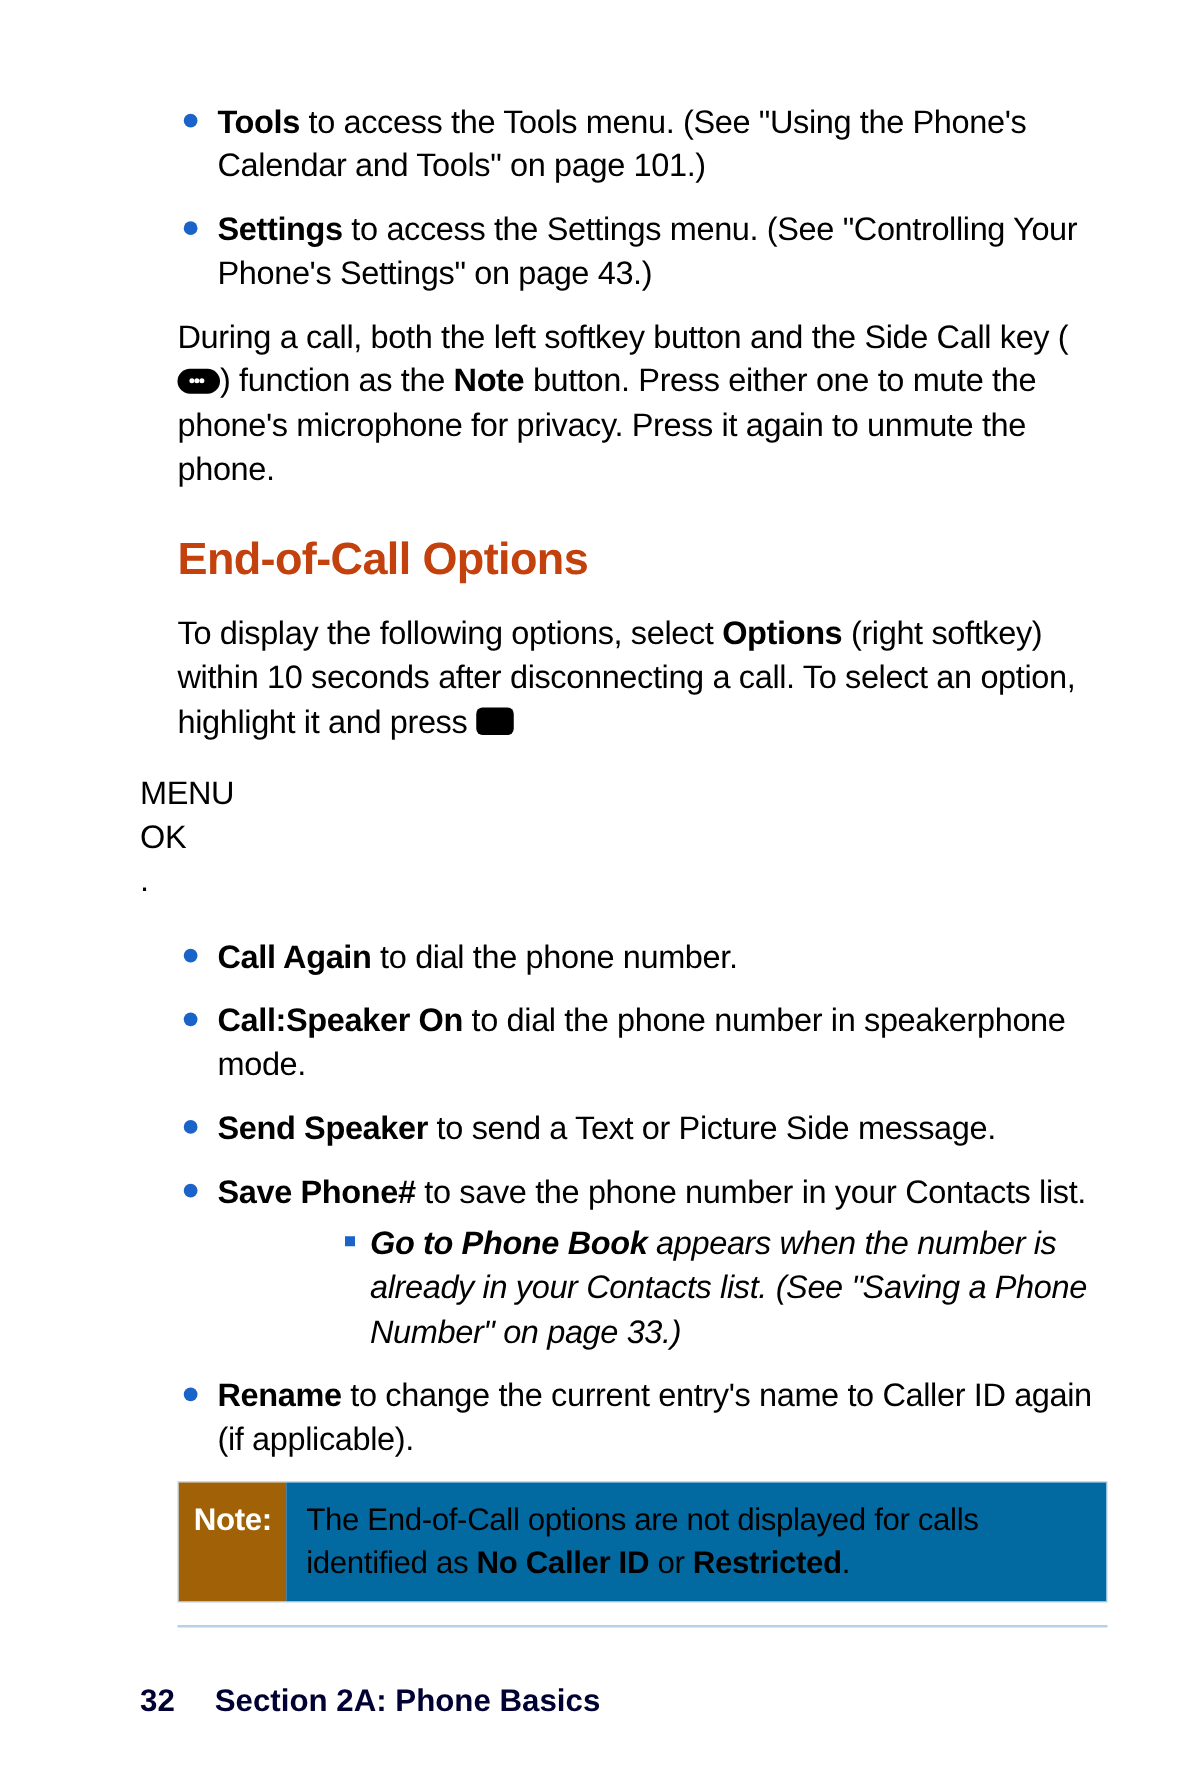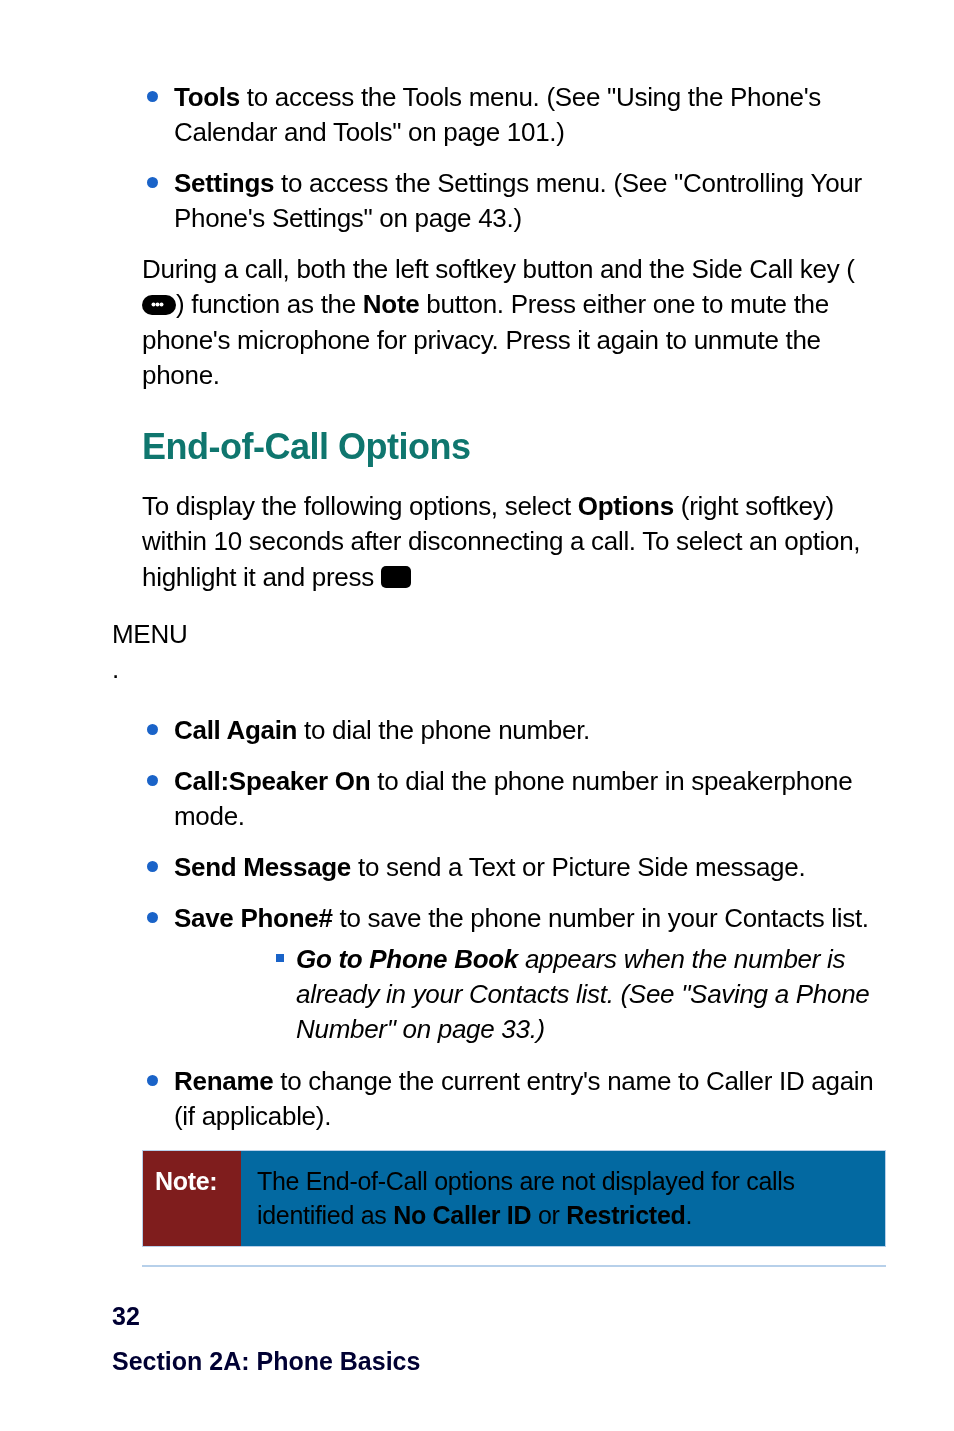--- a/index.html
+++ b/index.html
@@ -61,21 +61,21 @@
     background: #1a63c8;
     position: absolute;
     left: 102px;
     top: 12px;
   }
   .para {
     margin: 0 0 22px 0;
     padding-left: 30px;
   }
   h2.section-heading {
-    color: #0f766e;
+    color: #c2410c;
     font-size: 36px;
     font-weight: bold;
     margin: 30px 0 18px 0;
     padding-left: 30px;
     letter-spacing: -0.5px;
   }
   .bold { font-weight: bold; }
   .key-icon {
     display: inline-block;
     vertical-align: middle;
@@ -113,43 +113,42 @@
     position: relative;
     top: -2px;
   }
   .callout {
     border: 1px solid #b7d0ea;
     display: flex;
     margin: 14px 0 18px 30px;
     font-size: 25px;
   }
   .callout-label {
-    background: #7f1d1d;
+    background: #a16207;
     color: #fff;
     font-weight: bold;
     padding: 14px 12px;
-    width: 98px;
+    width: 86px;
     box-sizing: border-box;
     flex-shrink: 0;
   }
   .callout-body {
     background: #0369a1;
     padding: 14px 20px 14px 16px;
     flex: 1;
   }
   .footer {
     position: absolute;
     bottom: 55px;
     left: 90px;
     font-size: 25px;
     font-weight: bold;
     display: flex;
-    gap: 16px;
+    gap: 32px;
     color: #000033;
-    flex-direction: column;
   }
 </style>
 </head>
 <body>
 
 <div class="page">
   <div class="content">
 
     <ul class="main-list">
       <li>
@@ -160,32 +159,32 @@
       </li>
     </ul>
 
     <p class="para">
       <span>During a call, both the left softkey button and the Side Call key (</span><span class="key-icon side-call-key"></span><span>) function as the </span><span class="bold">Note</span><span> button. Press either one to mute the phone's microphone for privacy. Press it again to unmute the phone.</span>
     </p>
 
     <h2 class="section-heading">End-of-Call Options</h2>
 
     <p class="para">
-      <span>To display the following options, select </span><span class="bold">Options</span><span> (right softkey) within 10 seconds after disconnecting a call. To select an option, highlight it and press </span><span class="key-icon menu-ok-key"></span></p><div>MENU</div><span>.</span>
+      <span>To display the following options, select </span><span class="bold">Options</span><span> (right softkey) within 10 seconds after disconnecting a call. To select an option, highlight it and press </span><span class="key-icon menu-ok-key"></span></p><div>MENU</div><div>OK</div><span>.</span>
     <p></p>
 
     <ul class="main-list">
       <li>
         <span class="bold">Call Again</span><span> to dial the phone number.</span>
       </li>
       <li>
         <span class="bold">Call:Speaker On</span><span> to dial the phone number in speakerphone mode.</span>
       </li>
       <li>
-        <span class="bold">Send Message</span><span> to send a Text or Picture Side message.</span>
+        <span class="bold">Send Speaker</span><span> to send a Text or Picture Side message.</span>
       </li>
       <li>
         <span class="bold">Save Phone#</span><span> to save the phone number in your Contacts list.</span>
         <ul class="sub-list">
           <li>
             <span class="bold">Go to Phone Book</span><span> appears when the number is already in your Contacts list. (See "Saving a Phone Number" on page 33.)</span>
           </li>
         </ul>
       </li>
       <li>

